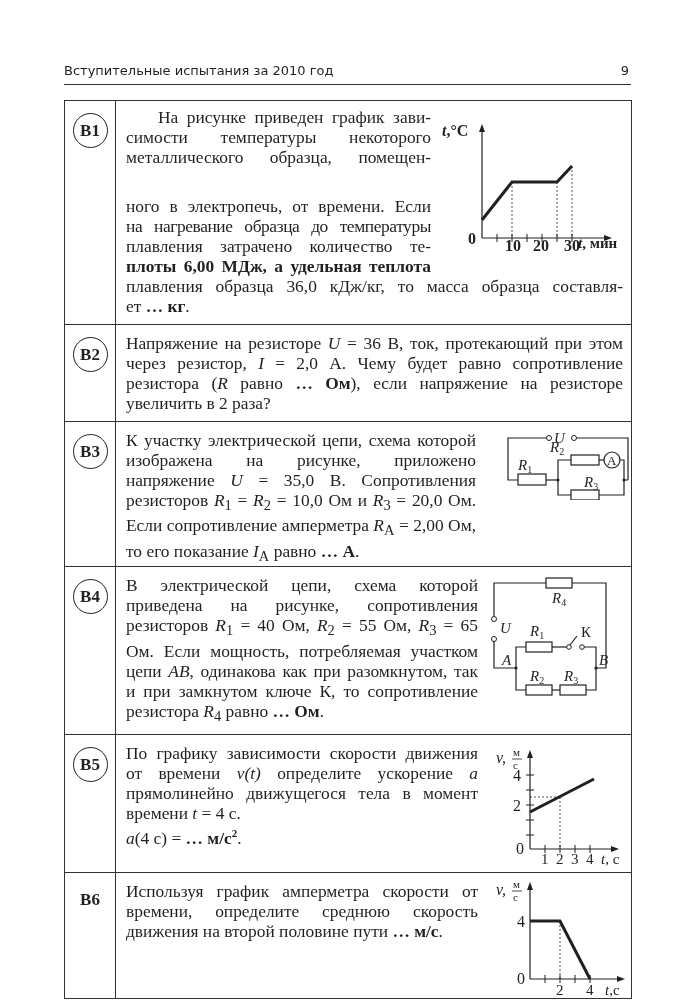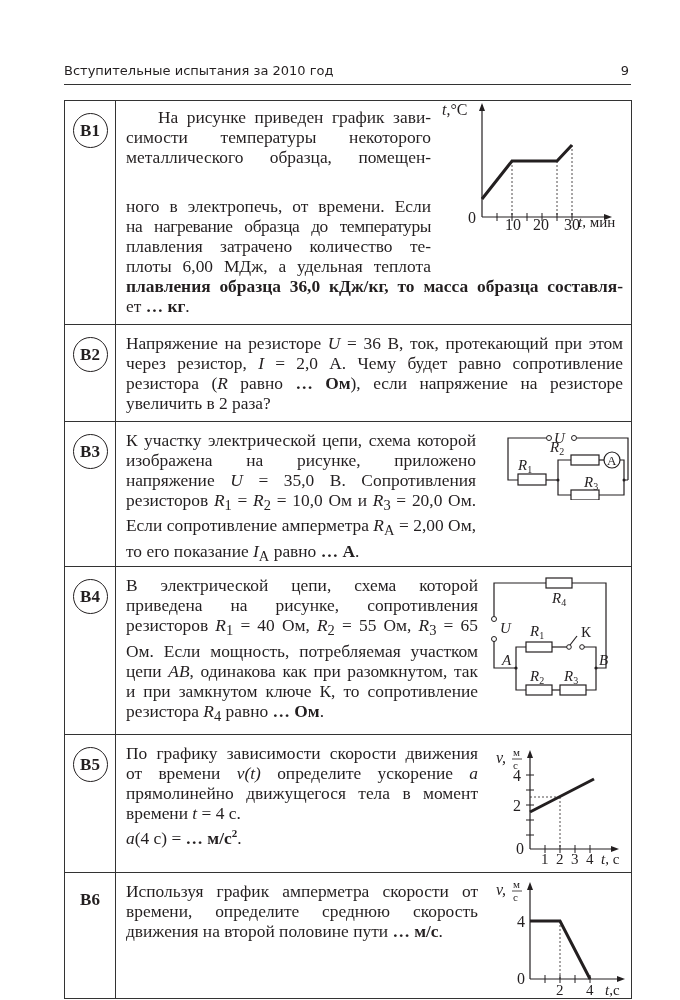--- a/index.html
+++ b/index.html
@@ -27,21 +27,21 @@
   <span class="title">Вступительные испытания за 2010 год</span>
   <span class="pnum">9</span>
 </div>
 
 <table class="tasks">
 
   <tbody>
       <tr style="height:186px;">
     <td class="num"><span class="badge">B1</span></td>
     <td class="body">
-      <div class="fig" style="left:310px; top:0;">
+      <div class="fig" style="left:310px; top:21px;font-weight:bold;">
         <svg width="210" height="130" viewBox="0 0 210 130">
 
           <line x1="56" y1="116" x2="56" y2="4" stroke="#231f20" stroke-width="1.2"></line>
           <polygon points="56,2 53,10 59,10" fill="#231f20"></polygon>
           <line x1="56" y1="116" x2="183" y2="116" stroke="#231f20" stroke-width="1.2"></line>
           <polygon points="186,116 178,113 178,119" fill="#231f20"></polygon>
 
           <line x1="71" y1="112" x2="71" y2="120" stroke="#231f20" stroke-width="1"></line>
           <line x1="86" y1="112" x2="86" y2="120" stroke="#231f20" stroke-width="1"></line>
           <line x1="101" y1="112" x2="101" y2="120" stroke="#231f20" stroke-width="1"></line>
@@ -63,23 +63,23 @@
         </svg>
       </div>
       <div class="text" style="padding-top:6px;">
         <div style="width:305px;">
           <div style="text-align-last:justify;margin-left:32px;">На рисунке приведен график зави-</div>
           <div style="text-align-last:justify;">симости температуры некоторого</div>
           <div style="text-align-last:justify;">металлического образца, помещен-</div>
           <div style="text-align-last:justify;margin-top:29px;">ного в электропечь, от времени. Если</div>
           <div style="text-align-last:justify; letter-spacing:-0.4px;">на нагревание образца до температуры</div>
           <div style="text-align-last:justify;font-family:Liberation Serif, serif;">плавления затрачено количество те-</div>
-          <div style="text-align-last:justify;">плоты 6,00 МДж, а удельная теплота</div>
+          <div style="text-align-last:justify;font-weight:bold;">плоты 6,00 МДж, а удельная теплота</div>
         </div>
-        <div style="text-align-last:justify;font-weight:bold;">плавления образца 36,0 кДж/кг, то масса образца составля-</div>
+        <div style="text-align-last:justify;">плавления образца 36,0 кДж/кг, то масса образца составля-</div>
         <div><span>ет </span><b>… кг</b><span>.</span></div>
       </div>
     </td>
   </tr>
 
   <tr style="height:90px;">
     <td class="num"><span class="badge">B2</span></td>
     <td class="body">
       <div class="text"><span>Напряжение на резисторе </span><i>U</i><span> = 36 В, ток, протекающий при этом через резистор, </span><i>I</i><span> = 2,0 А. Чему будет равно сопротивление резистора (</span><i>R</i><span> равно </span><b>… Ом</b><span>), если напряжение на резисторе увеличить в 2 раза?</span></div>
     </td>

